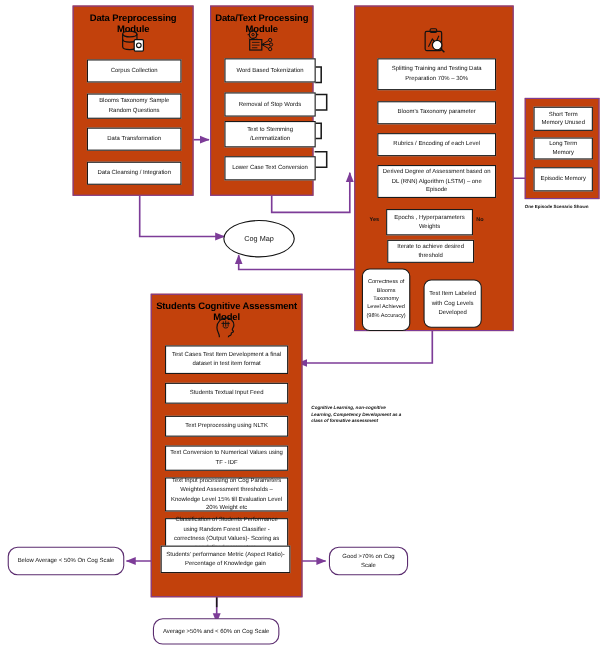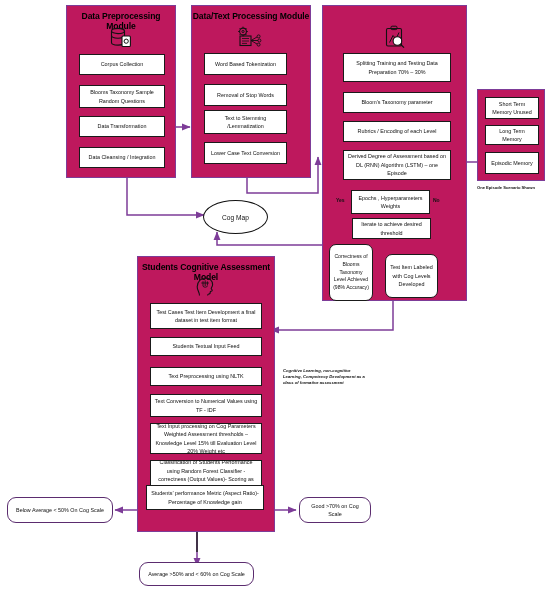--- a/index.html
+++ b/index.html
@@ -8,21 +8,21 @@
     font-family:"Liberation Sans", sans-serif;
     color:#111111;
   }
   #canvas{position:absolute;left:0;top:0;width:550px;height:590px;}
   svg.wires{position:absolute;left:0;top:0;width:550px;height:590px;pointer-events:none;}
 
   
   .module{
     position:absolute;
     border:1.3px solid #7d3c98;
-    background:#be185d;
+    background:#c2410c;
     box-sizing:border-box;
   }
   .module-title{
     position:absolute;left:0;right:0;top:5px;
     text-align:center;
     font-weight:bold;
     font-size:8.6px;
     letter-spacing:-0.1px;
     color:#000;
   }
@@ -145,21 +145,21 @@
         <rect x="12" y="9" width="8.4" height="10.5" rx="1" fill="#fff" stroke="#111" stroke-width="1.1"></rect>
         <circle cx="16.2" cy="14.2" r="2.1" fill="none" stroke="#111" stroke-width="1"></circle>
       </svg>
     </div>
     <div class="step" style="left:12px;top:48px;width:86px;height:21px;">Corpus Collection</div>
     <div class="step" style="left:12px;top:79px;width:86px;height:23px;">Blooms Taxonomy Sample Random Questions</div>
     <div class="step" style="left:12px;top:110px;width:86px;height:21px;">Data Transformation</div>
     <div class="step" style="left:12px;top:141px;width:86px;height:21px;">Data Cleansing / Integration</div>
   </div>
 
-  <div class="module" style="left:191px;top:5px;width:120px;height:173px;">
+  <div class="module" style="left:191px;top:5px;width:94px;height:173px;">
     <div class="module-title">Data/Text Processing Module</div>
     <div class="module-icon icon" style="top:20px;">
       <svg width="30" height="22" viewBox="0 0 30 22">
         <circle cx="7" cy="5.5" r="3.4" fill="none" stroke="#111" stroke-width="1.1"></circle>
         <circle cx="7" cy="5.5" r="1.1" fill="none" stroke="#111" stroke-width="0.9"></circle>
         <path d="M7,0.6 L7,2 M7,9 L7,10.4 M2.1,5.5 L3.5,5.5 M10.5,5.5 L11.9,5.5
                  M3.5,2 L4.5,3 M9.5,8 L10.5,9 M3.5,9 L4.5,8 M9.5,3 L10.5,2" stroke="#111" stroke-width="0.9"></path>
         <rect x="4" y="10" width="11" height="9.5" fill="none" stroke="#111" stroke-width="1.1"></rect>
         <path d="M6,12.5 L13,12.5 M6,15 L13,15 M6,17.4 L11,17.4" stroke="#111" stroke-width="0.8"></path>
         <path d="M15,14.5 L21,11 M15,14.5 L21,18 M15,14.5 L22,14.5" stroke="#111" stroke-width="0.9"></path>
@@ -200,21 +200,21 @@
     <div class="step" style="left:7px;top:7px;width:54px;height:22px;">Short Term Memory Unused</div>
     <div class="step" style="left:7px;top:35px;width:54px;height:20px;">Long Term Memory</div>
     <div class="step" style="left:7px;top:62px;width:54px;height:22px;">Episodic Memory</div>
   </div>
   <div class="caption" style="left:477px;top:185px;">One Episode Scenario Shown</div>
 
   <div class="ellipse" style="left:203px;top:200px;width:63px;height:32px;">
     <span>Cog Map</span>
   </div>
 
-  <div class="module" style="left:137px;top:256px;width:138px;height:276px;">
+  <div class="module" style="left:137px;top:267px;width:138px;height:276px;">
     <div class="module-title">Students Cognitive Assessment Model</div>
     <div class="module-icon icon" style="top:19px;">
       <svg width="22" height="22" viewBox="0 0 22 22">
         <path d="M4.5,19.5 C4.5,16 2.2,14.5 2.2,10.8 C2.2,5.6 6.2,2 10.6,2
                  C14.6,2 17.6,4.8 17.6,8.4 C17.6,10.6 16.2,11.5 16.2,12.6
                  C16.2,13.3 17.2,13.6 17.2,14.4 C17.2,15.2 15.8,15.2 15.4,15.6
                  C15,16.1 15.6,17.2 14.6,17.8 C13.8,18.3 12.6,17.9 12.6,19.5" fill="none" stroke="#111" stroke-width="1.1"></path>
         <path d="M8,5.2 L8,10 M10.2,4.4 L10.2,10 M12.4,5.4 L12.4,9.6
                  M6.3,7 L13.9,7 M8,10 C8,11.6 12.4,11.6 12.4,10" fill="none" stroke="#111" stroke-width="0.85"></path>
       </svg>

